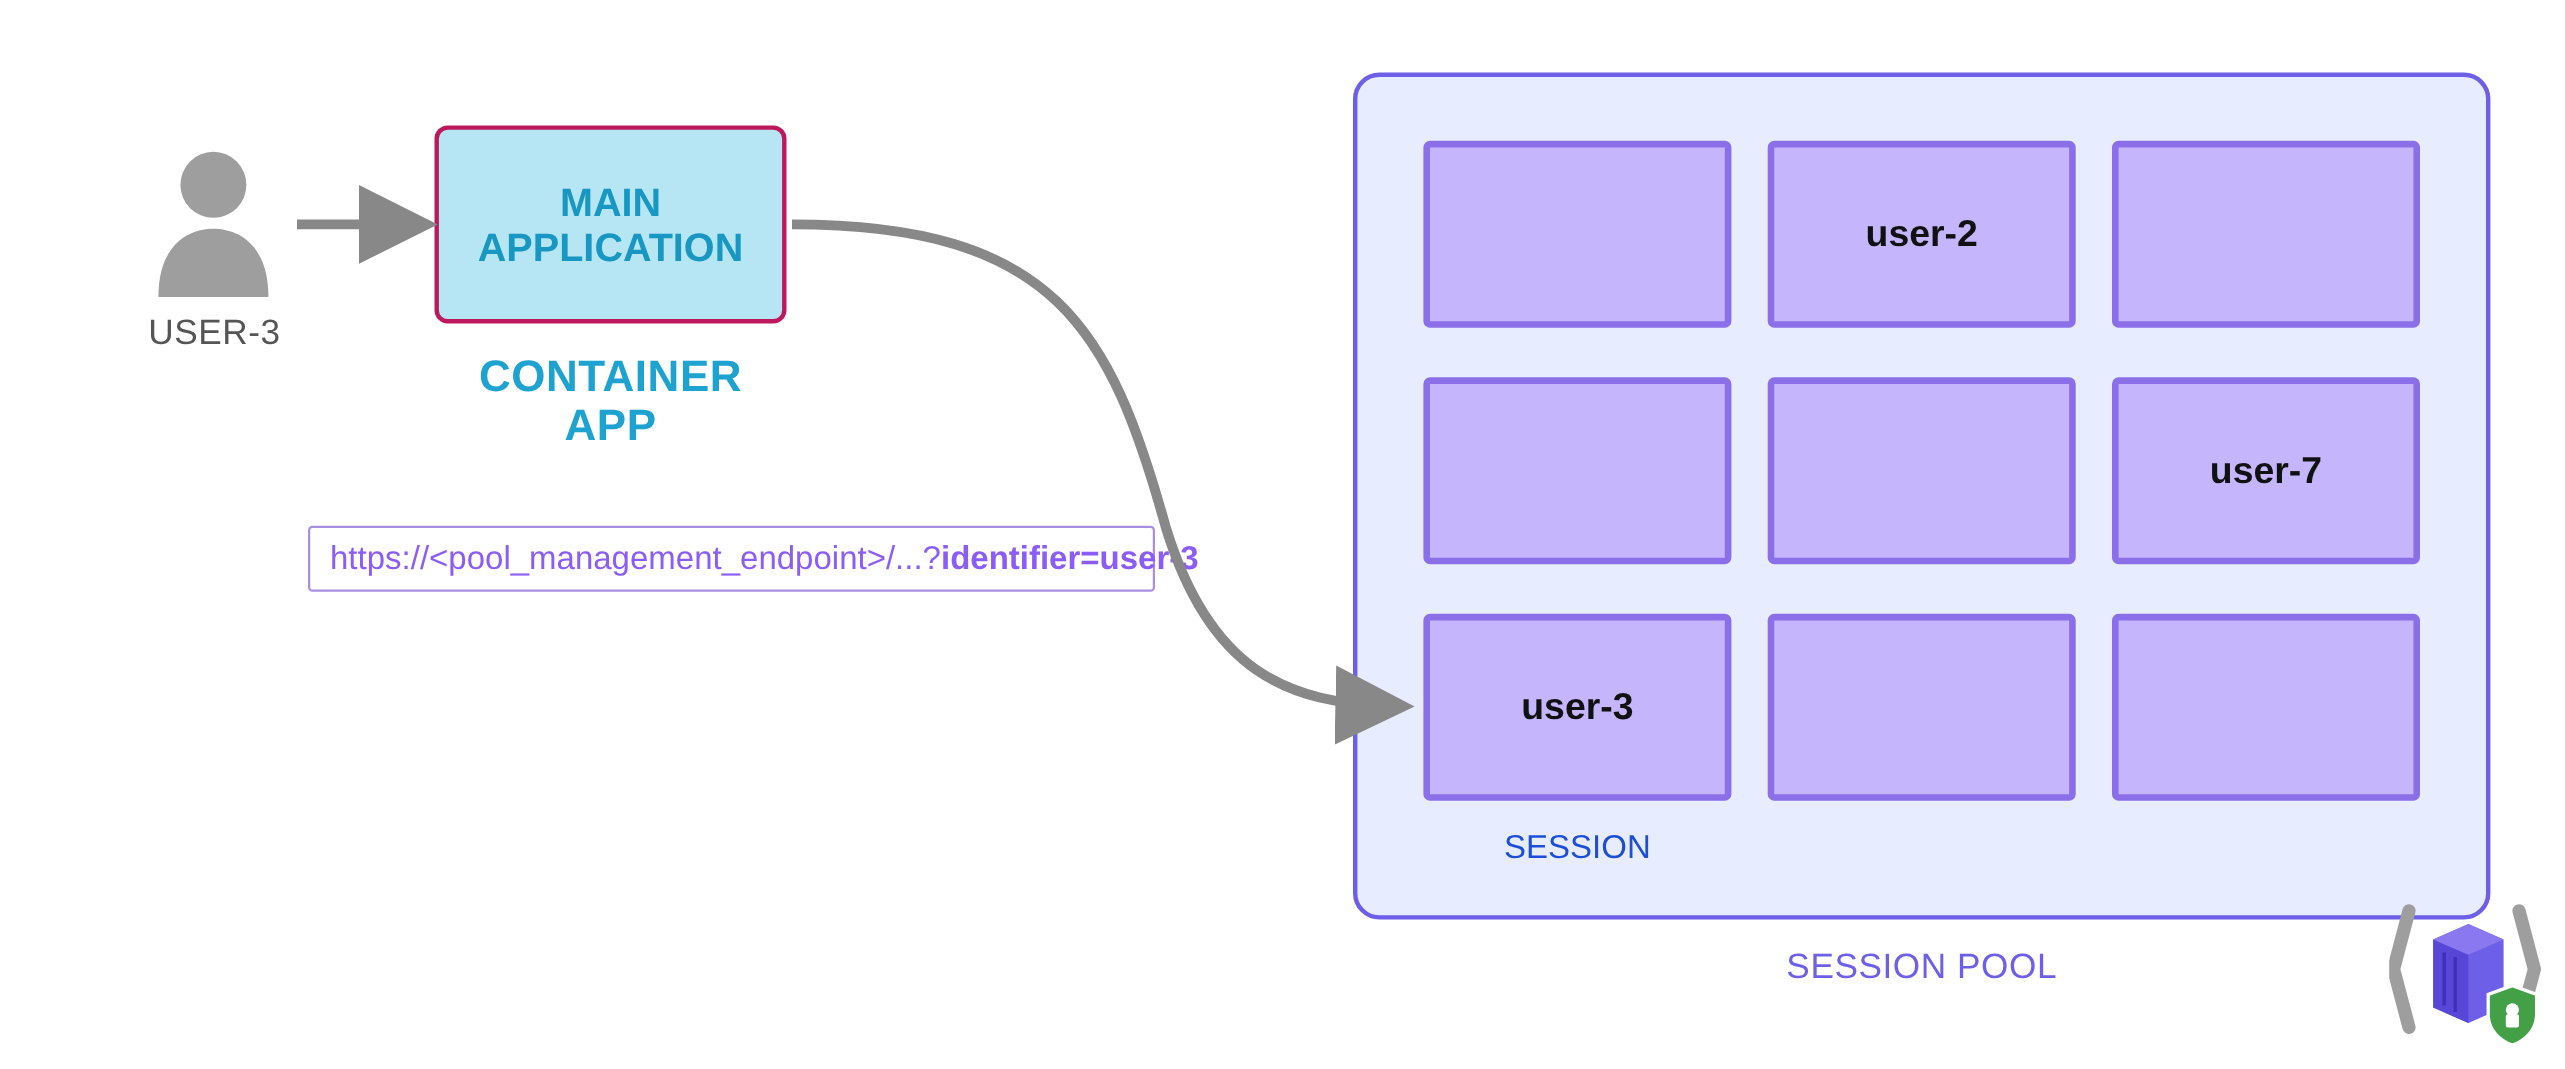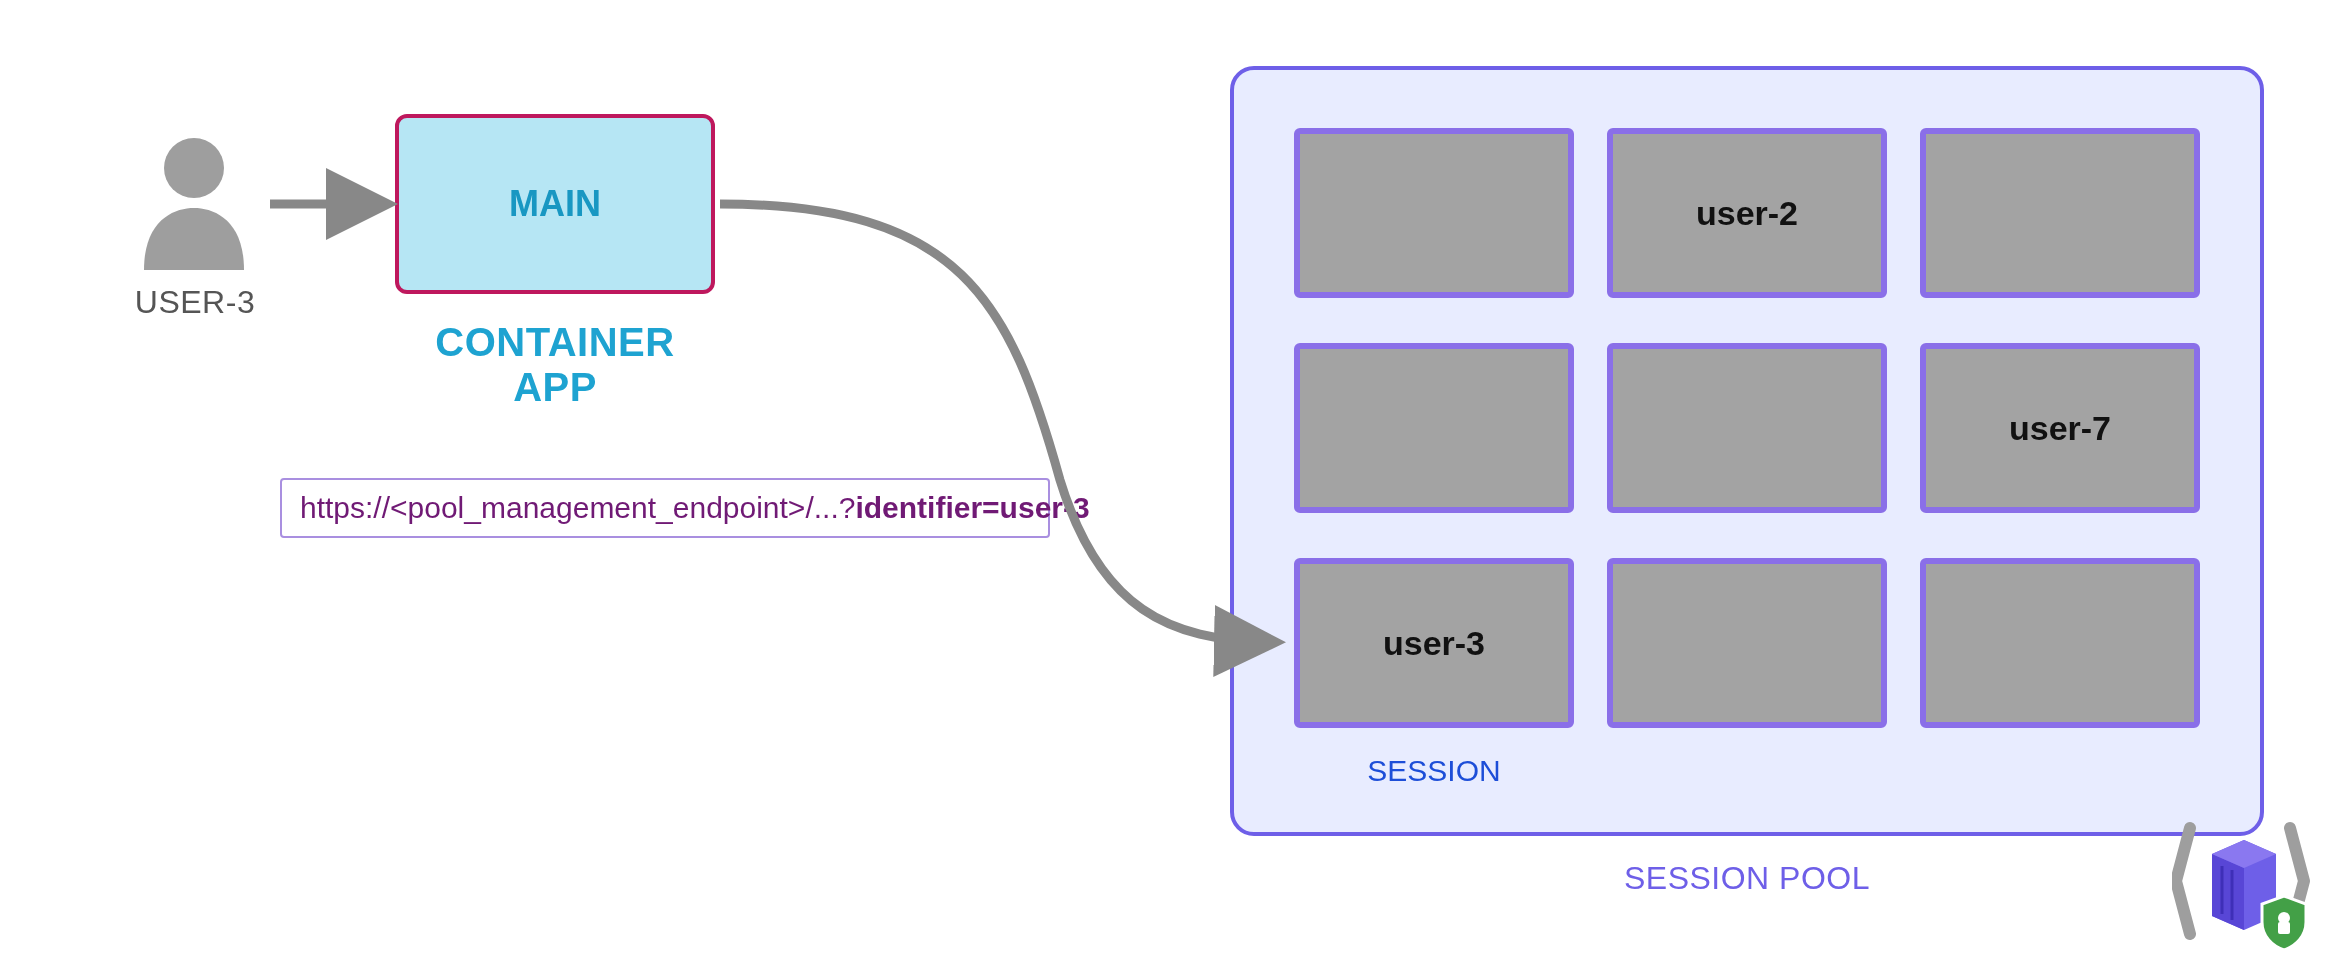--- a/index.html
+++ b/index.html
@@ -71,21 +71,21 @@
   .url-box {
     left: 280px;
     top: 478px;
     width: 770px;
     height: 60px;
     background: #ffffff;
     border: 2px solid #a98fe0;
     border-radius: 4px;
     box-sizing: border-box;
     font-size: 30px;
-    color: #701a75;
+    color: #8b5cf6;
     padding: 0 18px;
     display: flex;
     align-items: center;
     white-space: nowrap;
   }
   .url-plain { font-weight: 400; }
   .url-bold { font-weight: 800; }
 
   
   .pool-box {
@@ -116,21 +116,21 @@
     top: 128px;
     width: 906px;
     height: 600px;
     display: grid;
     grid-template-columns: repeat(3, 280px);
     grid-template-rows: repeat(3, 170px);
     column-gap: 33px;
     row-gap: 45px;
   }
   .session-cell {
-    background: #a3a3a3;
+    background: #c4b5fd;
     border: 6px solid #8a6fe8;
     border-radius: 6px;
     box-sizing: border-box;
     display: flex;
     align-items: center;
     justify-content: center;
     font-size: 34px;
     font-weight: 800;
     color: #111;
   }
@@ -168,20 +168,21 @@
   <svg viewBox="0 0 120 140" width="120" height="140">
     <circle cx="60" cy="38" r="30" fill="#9e9e9e"></circle>
     <path d="M10,140 C10,90 40,78 60,78 C80,78 110,90 110,140 Z" fill="#9e9e9e"></path>
   </svg>
 </div>
 <div class="layer user-label">USER-3</div>
 
 <div class="layer app-box">
   <div class="app-box-text">
     <span>MAIN</span><br>
+    <span>APPLICATION</span>
   </div>
 </div>
 <div class="layer app-caption">CONTAINER APP</div>
 
 <div class="layer url-box">
   <span class="url-plain">https://&lt;pool_management_endpoint&gt;/...?</span>
     <span class="url-bold">identifier=user-3</span>
 </div>
 
 <div class="layer pool-box"></div>

